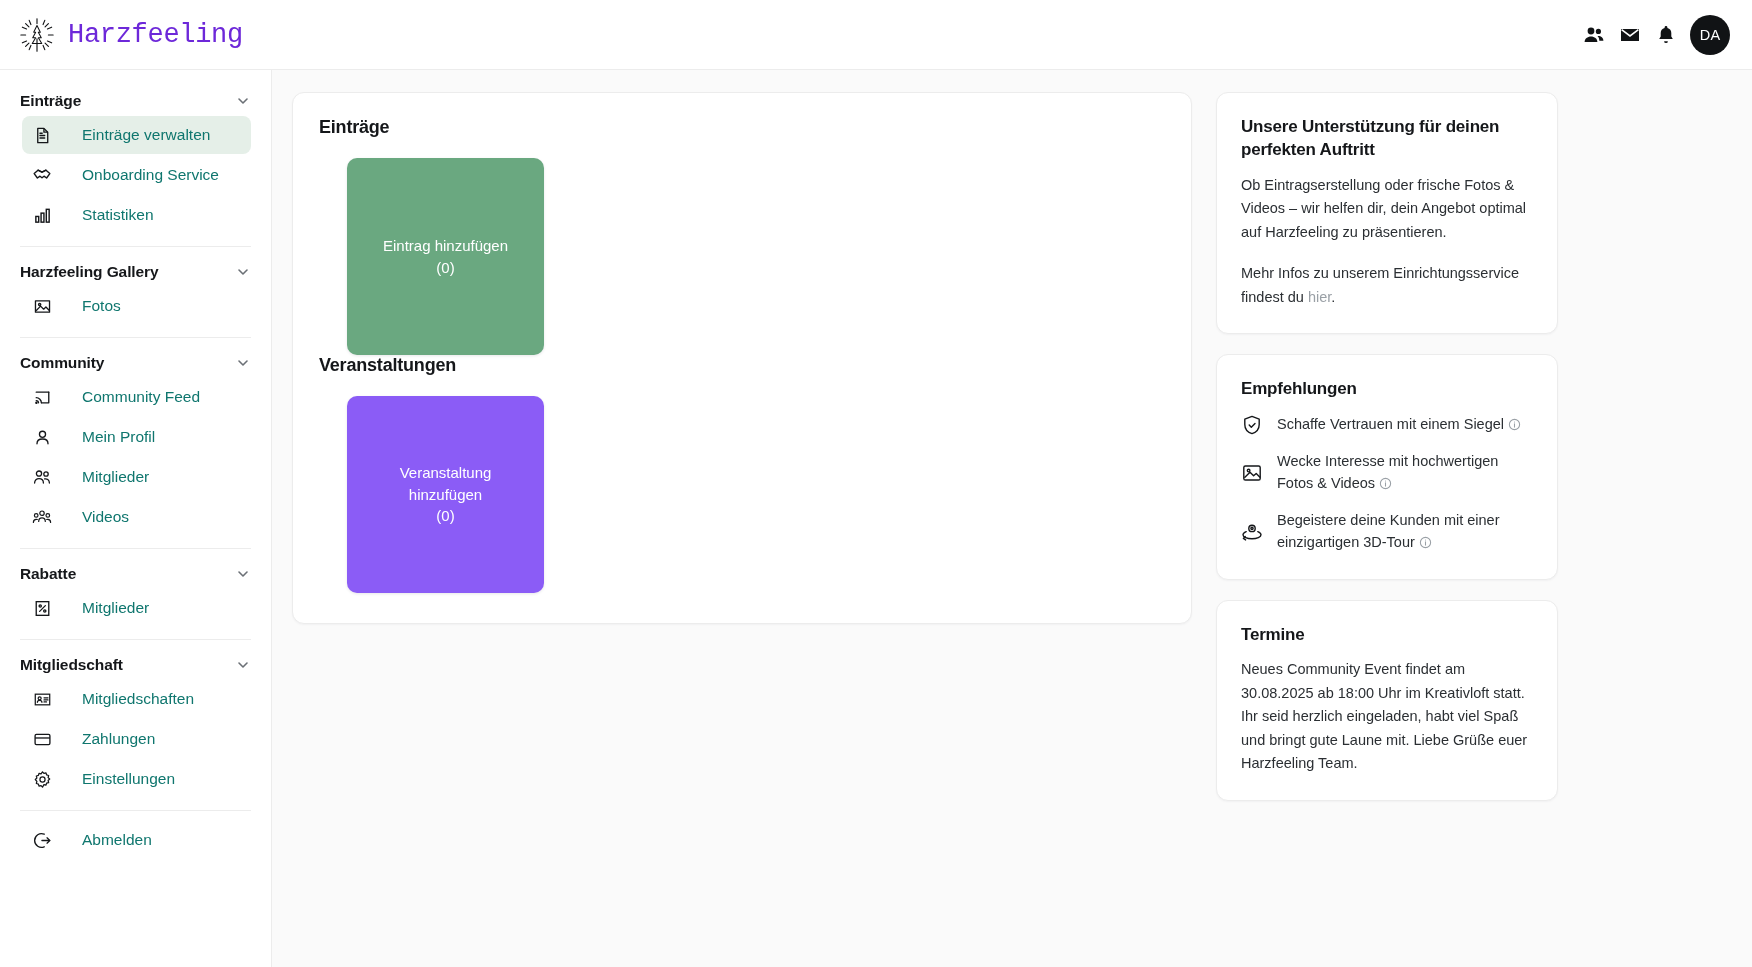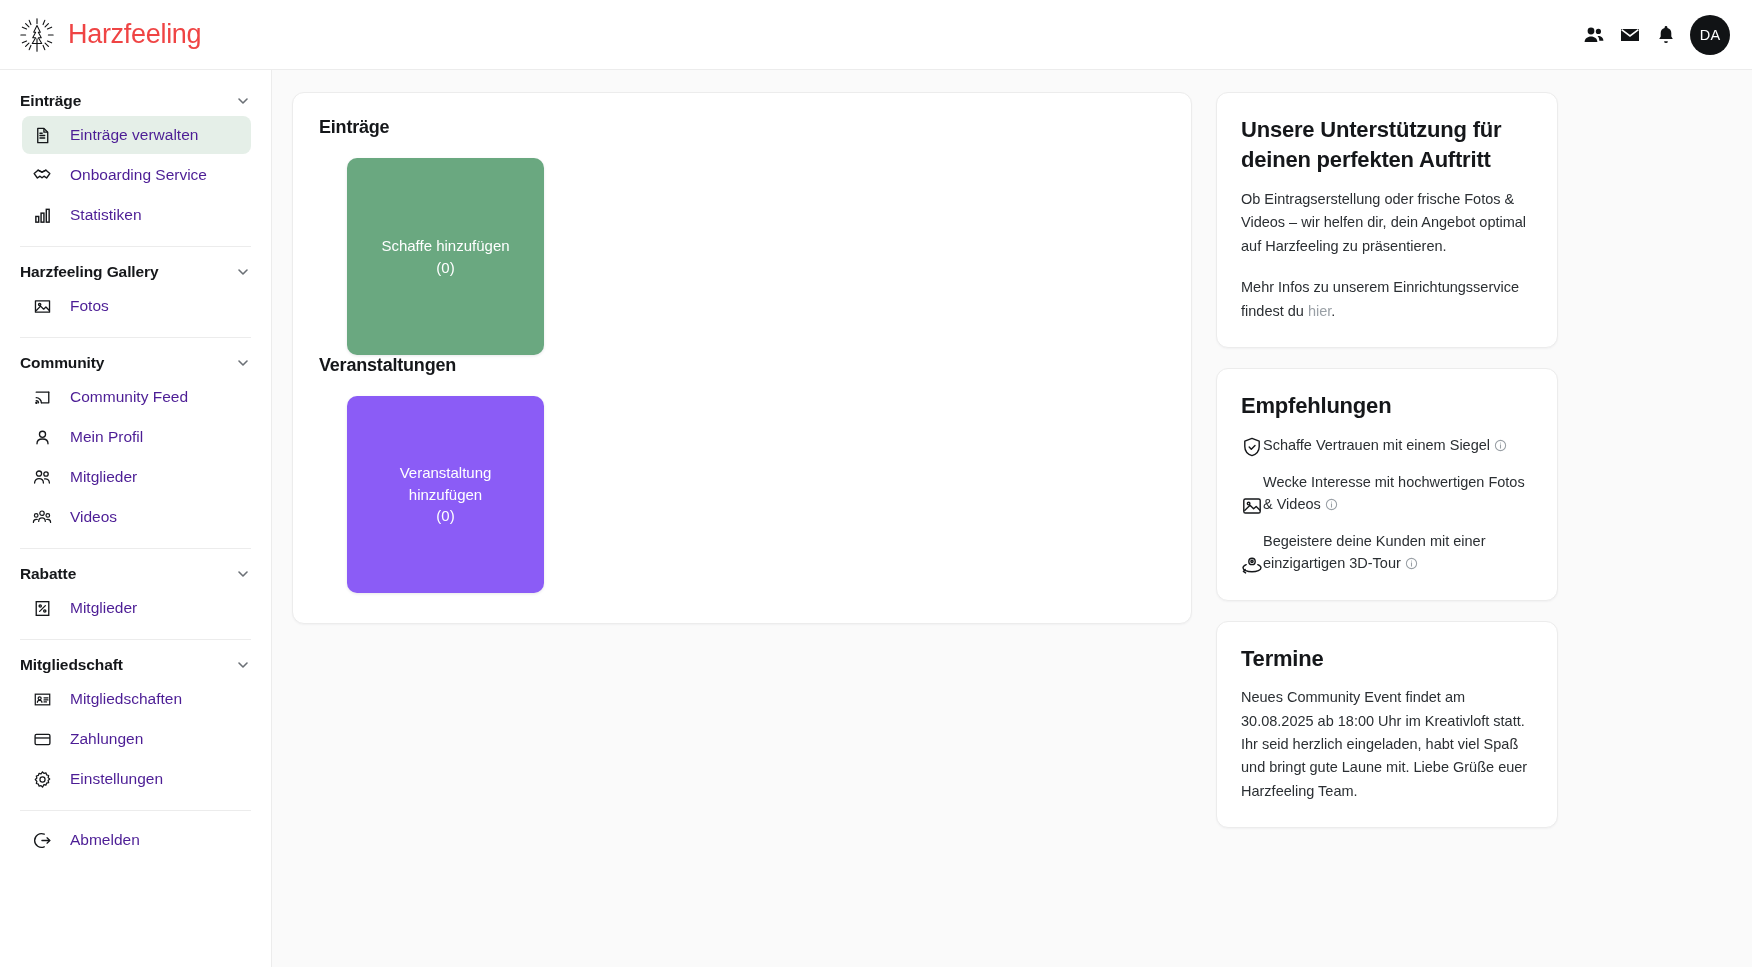--- a/index.html
+++ b/index.html
@@ -15,21 +15,21 @@
   
   .header {
     height: 70px; flex: 0 0 70px;
     background: #ffffff;
     border-bottom: 1px solid #ececec;
     display: flex; align-items: center;
     padding: 0 22px 0 18px;
   }
   .brand { display: flex; align-items: center; gap: 12px; }
   .brand-logo { width: 38px; height: 38px; display:block; }
-  .brand-name { font-size: 27px; font-weight: 500; letter-spacing: -0.3px; color:#ef4444; }
+  .brand-name { font-size: 27px; font-weight: 500; letter-spacing: -0.3px; color:#6d28d9;font-family:Liberation Mono, monospace; }
   .header-spacer { flex: 1 1 auto; }
   .header-actions { display: flex; align-items: center; gap: 12px; }
   .hicon { width: 24px; height: 24px; display: flex; align-items: center; justify-content: center; cursor: pointer; }
   .hicon svg { display:block; }
   .avatar {
     width: 40px; height: 40px; border-radius: 50%;
     background: #111315; color: #ffffff;
     display: flex; align-items: center; justify-content: center;
     font-size: 14.5px; font-weight: 500; letter-spacing: .3px; cursor: pointer;
   }
@@ -46,24 +46,24 @@
     overflow: hidden;
   }
   .nav-group { padding: 0 20px; }
   .group-head {
     display: flex; align-items: center; justify-content: space-between;
     padding: 6px 0 4px 0; cursor: pointer;
   }
   .group-title { font-size: 15.5px; font-weight: 700; color: #15171a; letter-spacing: -0.1px; }
   .chevron { width: 16px; height: 16px; color: #6b7076; }
   .nav-item {
-    display: flex; align-items: center; gap: 18px;
+    display: flex; align-items: center; gap: 30px;
     padding: 9px 10px; margin: 2px 0 2px 2px;
     border-radius: 8px; cursor: pointer;
-    font-size: 15.5px; color: #4c1d95;
+    font-size: 15.5px; color: #0f766e;
   }
   .nav-item.active { background: #e5efe8; }
   .nav-ico { width: 20px; height: 20px; flex: 0 0 20px; display:flex; align-items:center; justify-content:center; color:#15171a; }
   .nav-ico svg { display: block; }
   .divider { height: 1px; background: #ececec; margin: 12px 20px 10px 20px; }
 
   
   .main {
     flex: 1 1 auto; min-width: 0;
     background: #fafafa;
@@ -89,26 +89,26 @@
     cursor: pointer; padding: 10px 18px;
     box-shadow: 0 1px 3px rgba(16,24,40,.10);
     margin-left: 28px;
   }
   .tile.green { background: #6aa880; }
   .tile.purple { background: #8b5cf6; }
 
   
   .rail { flex: 0 0 342px; display: flex; flex-direction: column; gap: 20px; }
   .rail-card { padding: 22px 24px 24px 24px; }
-  .rail-title { font-size: 22px; font-weight: 700; line-height: 1.38; color:#15171a; letter-spacing:-0.2px; }
+  .rail-title { font-size: 17px; font-weight: 700; line-height: 1.38; color:#15171a; letter-spacing:-0.2px; }
   .rail-text { font-size: 14.5px; line-height: 1.62; color: #2b2f33; margin-top: 12px; }
   .rail-text.tight { margin-top: 18px; }
   .link { color: #9aa0a6; text-decoration: none; cursor: pointer; }
   .rec-list { margin-top: 12px; display: flex; flex-direction: column; gap: 13px; }
-  .rec-row { display: flex; align-items: flex-end; cursor: pointer; }
+  .rec-row { display: flex; gap: 14px; align-items: center; cursor: pointer; }
   .rec-ico { width: 22px; height: 22px; flex: 0 0 22px; margin-top: 1px; color: #15171a; }
   .rec-ico svg { display:block; }
   .rec-txt { font-size: 14.5px; line-height: 1.52; color: #2b2f33; }
   .info-ico { display: inline-block; vertical-align: -2px; margin-left: 4px; color:#9aa0a6; }
 </style>
 </head>
 <body>
 
 <div class="app">
 
@@ -367,21 +367,21 @@
         </div>
       </div>
     </div>
 
     <div class="main">
 
       <div class="card content-card">
         <div class="section-title">Einträge</div>
         <div class="tile green">
           <span>
-            <span>Schaffe hinzufügen</span><br>
+            <span>Eintrag hinzufügen</span><br>
             <span>(0)</span>
           </span>
         </div>
 
         <div class="section-title second">Veranstaltungen</div>
         <div class="tile purple">
           <span>
             <span>Veranstaltung hinzufügen</span><br>
             <span>(0)</span>
           </span>

